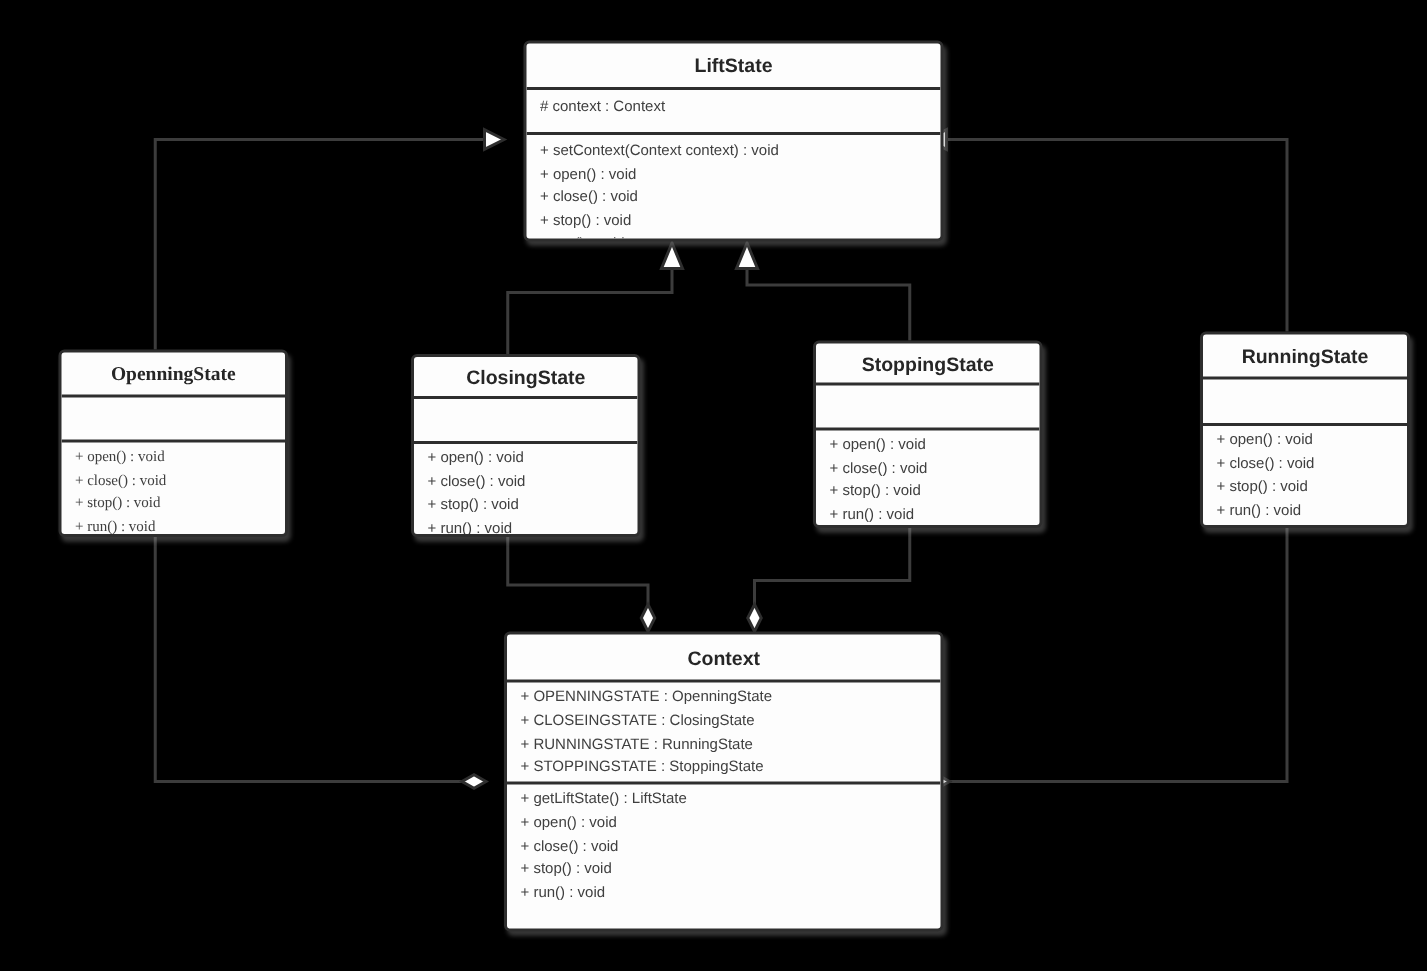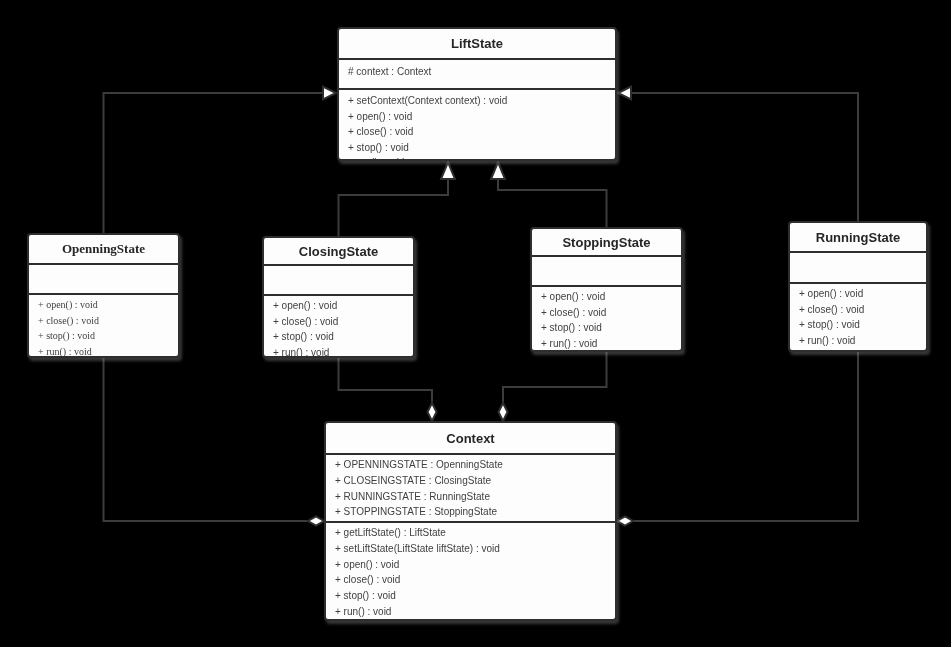--- a/index.html
+++ b/index.html
@@ -26,20 +26,21 @@
   .uml-box {
     position: absolute;
     box-sizing: border-box;
     background: #fdfdfd;
     border: 2px solid #2e2e2e;
     border-radius: 4px;
     box-shadow: 2px 3px 3px rgba(145,145,145,0.38);
     display: flex;
     flex-direction: column;
     overflow: hidden;
+    margin-left: 12px;
   }
   .cmp-title {
     box-sizing: border-box;
     flex: 0 0 auto;
     display: flex;
     align-items: center;
     justify-content: center;
     font-size: 13px;
     font-weight: 700;
     color: #262626;
@@ -192,21 +193,20 @@
   <div class="uml-box box-context">
     <div class="cmp-title">Context</div>
     <div class="cmp-attrs">
       <div class="row">+ OPENNINGSTATE : OpenningState</div>
       <div class="row">+ CLOSEINGSTATE : ClosingState</div>
       <div class="row">+ RUNNINGSTATE : RunningState</div>
       <div class="row">+ STOPPINGSTATE : StoppingState</div>
     </div>
     <div class="cmp-methods">
       <div class="row">+ getLiftState() : LiftState</div>
-      <div class="row">+ setLiftState(LiftState liftState) : void</div>
       <div class="row">+ open() : void</div>
       <div class="row">+ close() : void</div>
       <div class="row">+ stop() : void</div>
       <div class="row">+ run() : void</div>
     </div>
   </div>
 
 </div>
 
 </body></html>

